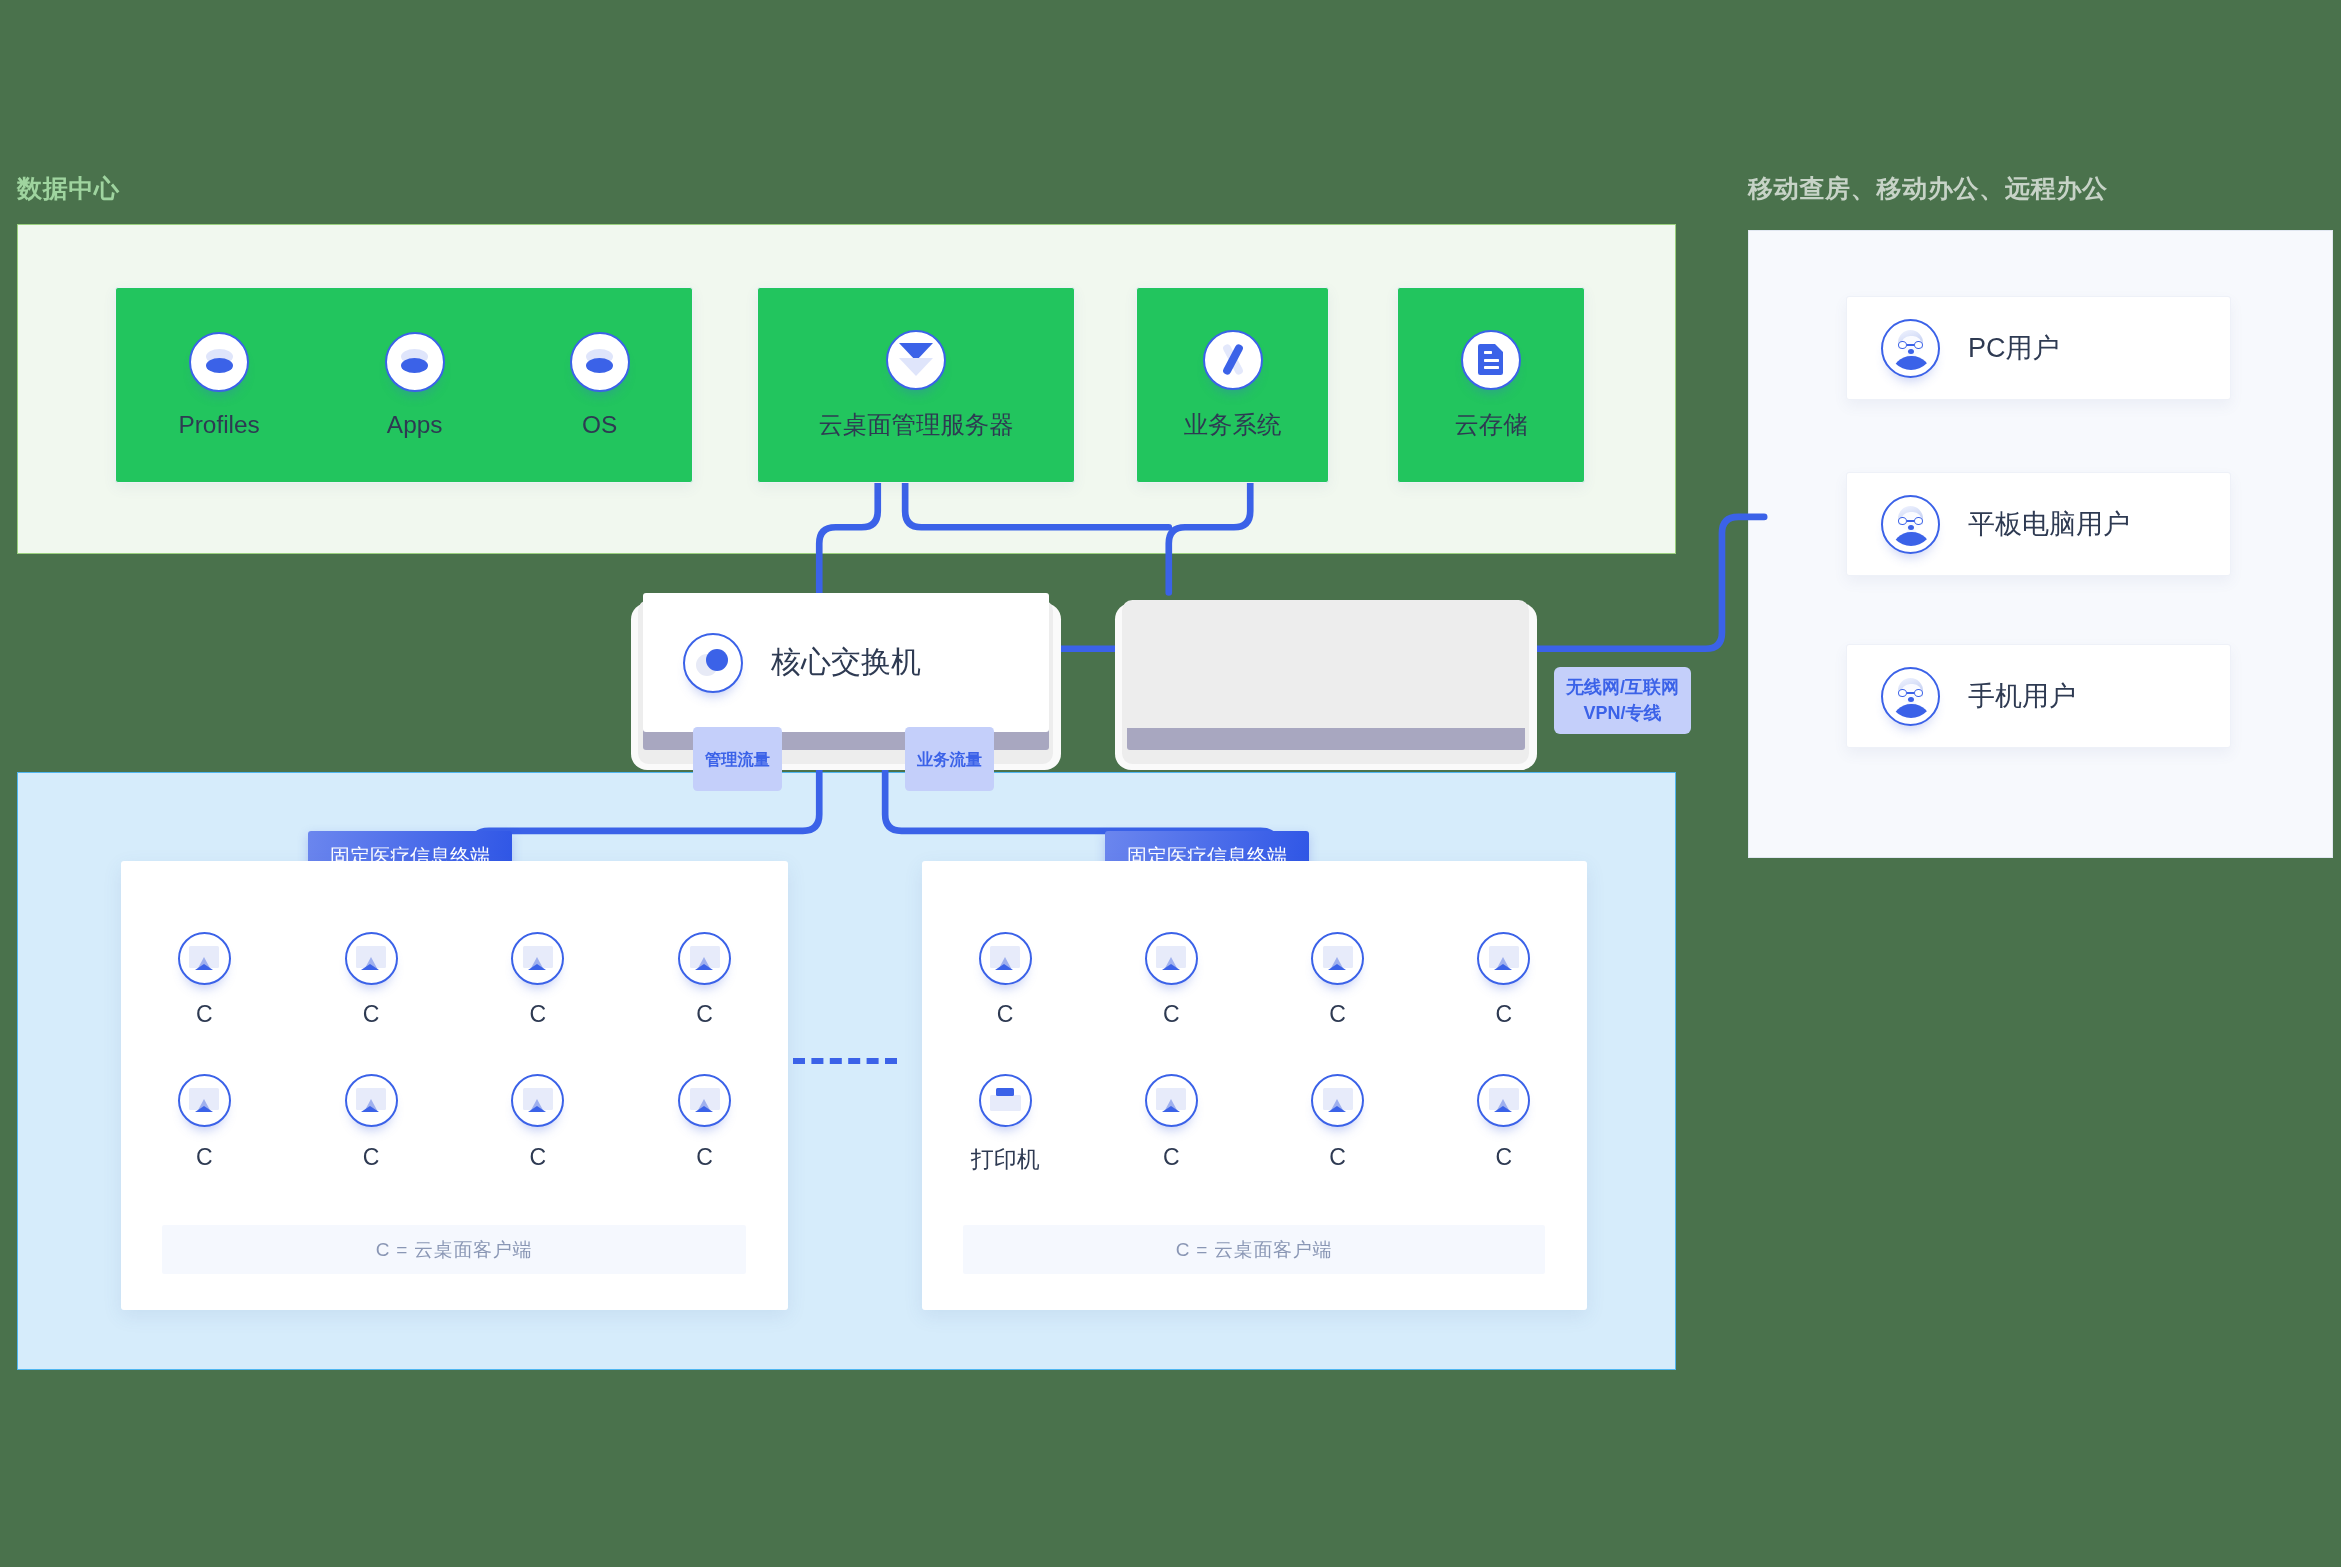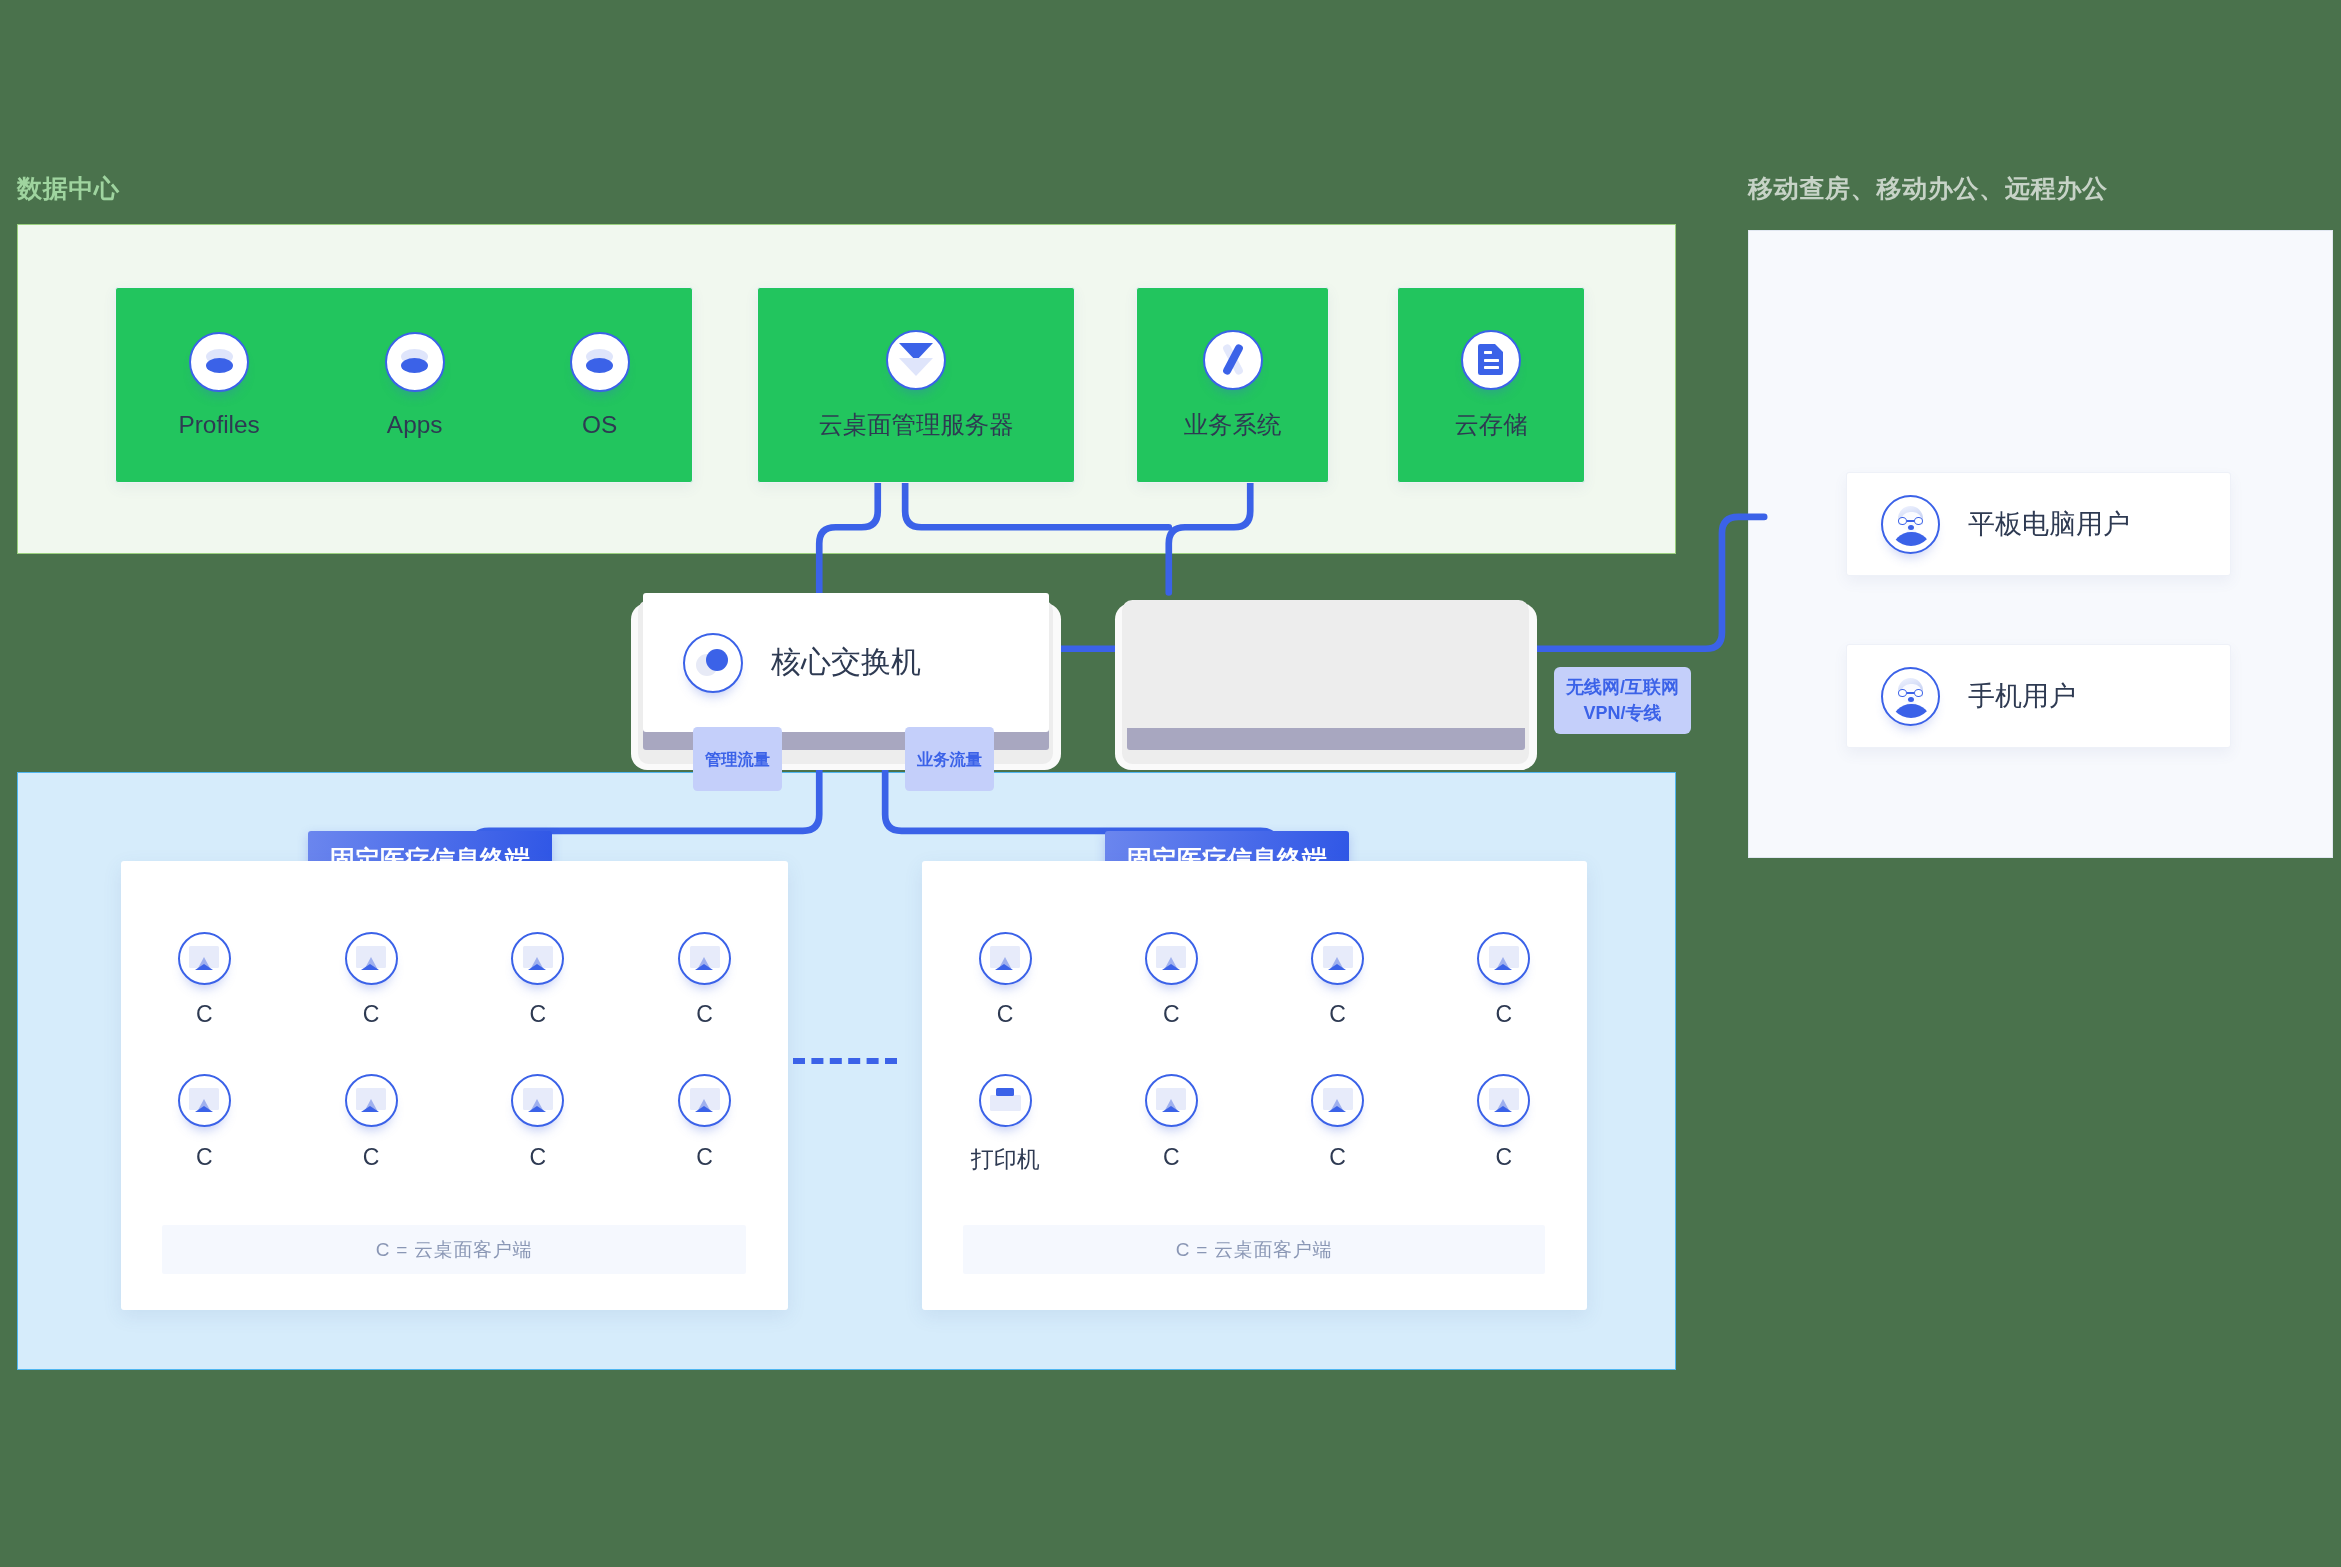--- a/index.html
+++ b/index.html
@@ -151,21 +151,21 @@
     padding:21px 12px;white-space:nowrap;text-align:center;line-height:1.35;
   }
   .netbadge{
     position:absolute;background:#c4cffa;color:#3b62e8;
     font-size:18px;font-weight:bold;border-radius:6px;
     padding:7.4px 12px;white-space:nowrap;text-align:center;line-height:1.45;
   }
   .termhdr{
     position:absolute;
     background:linear-gradient(100deg,#6b86ee 0%,#2f56e6 100%);
-    color:#ffffff;font-size:25px;font-weight:bold;
+    color:#ffffff;font-size:20px;font-weight:normal;
     padding:12px 22px;border-radius:3px;white-space:nowrap;
     box-shadow:0 4.4px 10.4px rgba(50,80,220,.25);
   }
 
   
   .termcard{
     position:absolute;background:#ffffff;border-radius:3px;
     box-shadow:0 6px 19px rgba(70,100,160,.10);
   }
   .grid{position:absolute;left:0;top:71px;width:100%;display:flex;flex-direction:column;gap:46px;}
@@ -508,20 +508,35 @@
                 <span class="pk2"></span>
               </div>
           </div>
           <div class="glab">C</div>
         </div>
       </div>
     </div>
     <div class="legend">C = 云桌面客户端</div>
   </div>
 
+  <div class="ucard" style="left:1846px;top:296px;width:385px;height:104px;">
+    <div class="avaring">
+      <div class="g-ava">
+        <span class="hair"></span>
+          <span class="face"></span>
+        <span class="gl l"></span>
+          <span class="gl r"></span>
+          <span class="br"></span>
+        <span class="nose"></span>
+          <span class="neck"></span>
+          <span class="shirt"></span>
+      </div>
+    </div>
+    <div class="ulabel">PC用户</div>
+  </div>
 
   <div class="ucard" style="left:1846px;top:472px;width:385px;height:104px;">
     <div class="avaring">
       <div class="g-ava">
         <span class="hair"></span>
           <span class="face"></span>
         <span class="gl l"></span>
           <span class="gl r"></span>
           <span class="br"></span>
         <span class="nose"></span>

